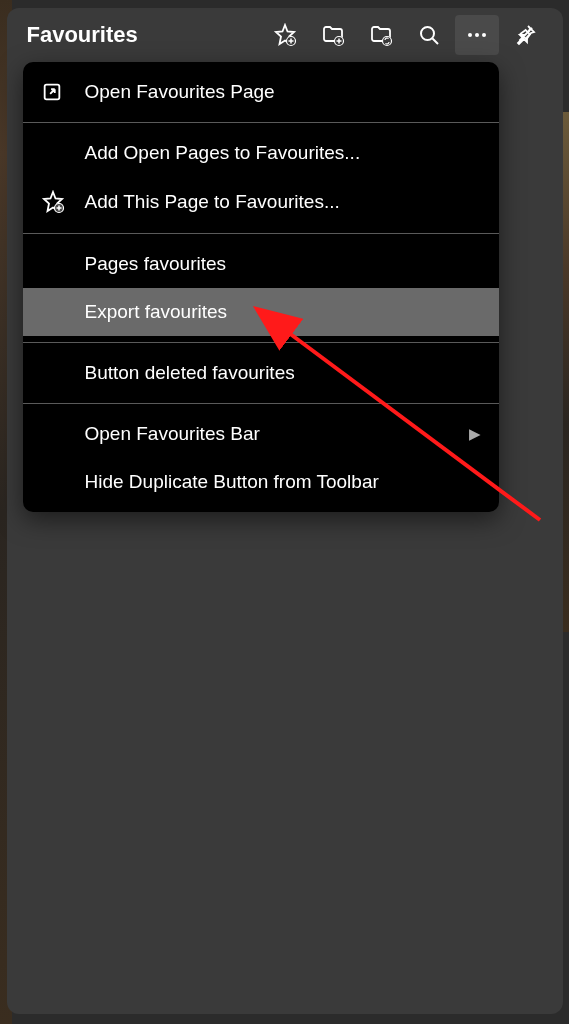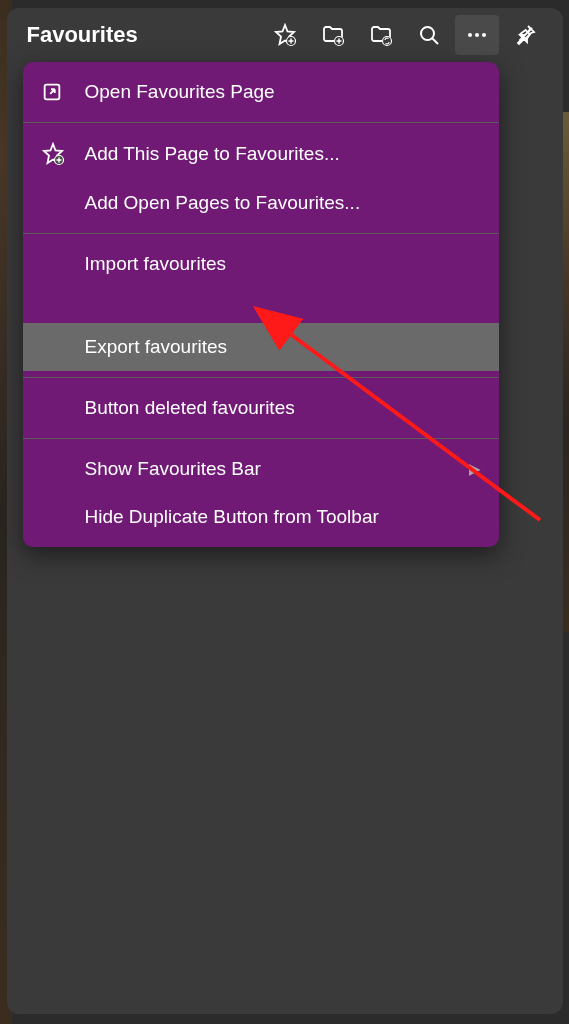--- a/index.html
+++ b/index.html
@@ -50,38 +50,37 @@
       color: #ffffff;
     }
     .toolbar-btn.active {
       background: #4a4a4a;
     }
     .dropdown {
       position: absolute;
       top: 54px;
       left: 16px;
       width: 476px;
-      background: #701a75;
+      background: #000000;
       border-radius: 10px;
       box-shadow: 0 8px 24px rgba(0,0,0,0.5);
       padding: 6px 0;
       z-index: 10;
     }
     .menu-item {
       display: flex;
       align-items: center;
       padding: 13px 18px;
       cursor: pointer;
       color: #ffffff;
       font-size: 19px;
       position: relative;
     }
     .menu-item.highlighted {
       background: #6a6a6a;
-      margin-top: 35px;
     }
     .menu-item .icon-slot {
       width: 44px;
       display: flex;
       align-items: center;
       justify-content: flex-start;
     }
     .menu-item .label {
       flex: 1;
     }
@@ -192,61 +191,61 @@
           <rect x="4" y="4" width="16" height="16" rx="2"></rect>
           <path d="M10 14l5-5m0 0h-4m4 0v4"></path>
         </svg>
       </span>
       <span class="label">Open Favourites Page</span>
     </div>
 
     <div class="separator"></div>
 
     <div class="menu-item">
+      <span class="icon-slot"></span>
+      <span class="label">Add Open Pages to Favourites...</span>
+    </div>
+
+    <div class="menu-item">
       <span class="icon-slot">
         <svg width="24" height="24" viewBox="0 0 24 24" fill="none" stroke="#fff" stroke-width="1.8">
           <path d="M12 2l2.5 6.5L21 9l-5 4.5L17.5 21 12 17.5 6.5 21 8 13.5 3 9l6.5-.5z"></path>
           <circle cx="18" cy="18" r="5" fill="#4a4a4a" stroke="none"></circle>
           <circle cx="18" cy="18" r="4.5" fill="none" stroke="#fff" stroke-width="1.2"></circle>
           <path d="M18 15.5v5M15.5 18h5" stroke-width="1.5"></path>
         </svg>
       </span>
       <span class="label">Add This Page to Favourites...</span>
     </div>
 
-    <div class="menu-item">
-      <span class="icon-slot"></span>
-      <span class="label">Add Open Pages to Favourites...</span>
-    </div>
-
-    <div class="separator"></div>
-
-    <div class="menu-item">
-      <span class="icon-slot"></span>
-      <span class="label">Import favourites</span>
+    <div class="separator"></div>
+
+    <div class="menu-item">
+      <span class="icon-slot"></span>
+      <span class="label">Pages favourites</span>
     </div>
 
     <div class="menu-item highlighted">
       <span class="icon-slot"></span>
       <span class="label">Export favourites</span>
     </div>
 
     <div class="separator"></div>
 
 
     <div class="menu-item">
       <span class="icon-slot"></span>
       <span class="label">Button deleted favourites</span>
     </div>
 
     <div class="separator"></div>
 
     <div class="menu-item">
       <span class="icon-slot"></span>
-      <span class="label">Show Favourites Bar</span>
+      <span class="label">Open Favourites Bar</span>
       <span class="submenu-arrow">▶</span>
     </div>
 
     <div class="menu-item">
       <span class="icon-slot"></span>
       <span class="label">Hide Duplicate Button from Toolbar</span>
     </div>
   </div>
 
   <div class="panel-body"></div>

